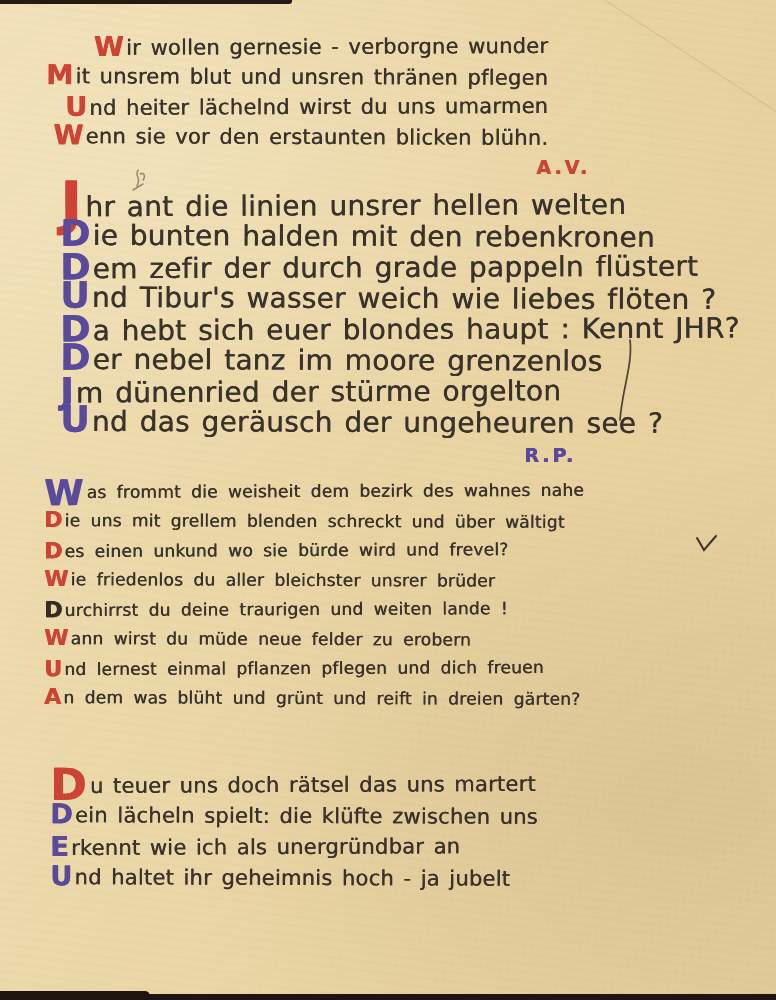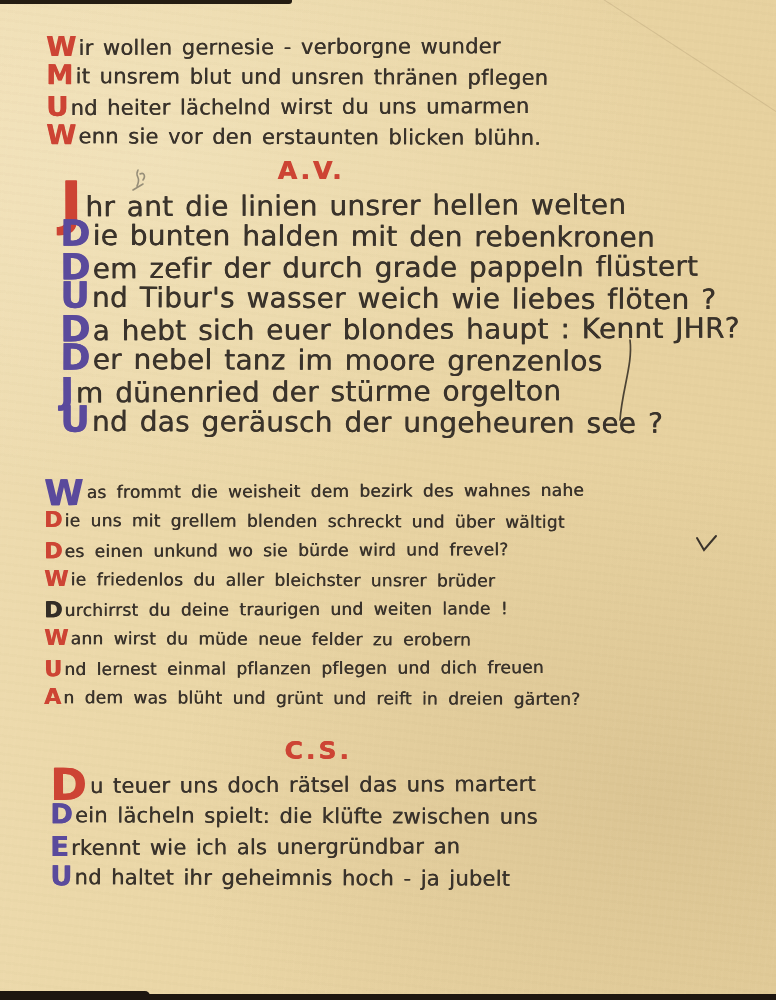--- a/index.html
+++ b/index.html
@@ -41,27 +41,26 @@
     display:inline-block;font-weight:bold;
     font-size:1.3em;line-height:0;vertical-align:-1px;margin-right:2px;
     text-shadow:.6px 0 0 currentColor;
   }
   .initial.big{font-size:2.1em;vertical-align:-7px;margin-right:3px;}
   .red{color:#cd4434;}
   .purple{color:#5a4a9c;}
   .ink{color:#332d26;}
 
   .header{
-    position:absolute;text-align:center;
-    font-weight:bold;font-size:25px;letter-spacing:3px;
+    position:absolute;text-align:right;
+    font-weight:bold;font-size:19px;letter-spacing:3px;
     text-shadow:.6px 0 0 currentColor;
-    padding-left:16px;
   }
 
-  #stanza-1{top:32px;left:46px;font-size:21px;line-height:30px;}
+  #stanza-1{top:32px;left:46px;font-size:21px;line-height:30px;text-align:right;}
   #header-2{top:156px;left:0;width:590px;}
   #stanza-2{top:190px;left:60px;font-size:28px;line-height:31px;}
   #header-3{top:444px;left:0;width:576px;}
   #stanza-3{top:477px;left:44px;font-size:17px;line-height:29.5px;letter-spacing:.5px;}
   #stanza-3 .line{word-spacing:4.5px;}
   #header-4{top:736px;left:0;width:604px;}
   #stanza-4{top:770px;left:50px;font-size:21px;line-height:31px;}
 
   .annotation{position:absolute;pointer-events:none;}
 </style>
@@ -90,36 +89,36 @@
         <div class="line"><span class="initial purple">D</span><span>ie bunten halden mit den rebenkronen</span></div>
         <div class="line"><span class="initial purple">D</span><span>em zefir der durch grade pappeln flüstert</span></div>
         <div class="line"><span class="initial purple">U</span><span>nd Tibur's wasser weich wie liebes flöten ?</span></div>
         <div class="line"><span class="initial purple">D</span><span>a hebt sich euer blondes haupt : Kennt JHR?</span></div>
         <div class="line"><span class="initial purple">D</span><span>er nebel tanz im moore grenzenlos</span></div>
         <div class="line"><span class="initial purple">J</span><span>m dünenried der stürme orgelton</span></div>
         <div class="line"><span class="initial purple">U</span><span>nd das geräusch der ungeheuren see ?</span></div>
       </div>
   </div>
 
+  <div class="header purple" id="header-3">
+    <span>R.P.</span>
+  </div>
   <div class="stanza" id="stanza-3">
     <div>
         <div class="line"><span class="initial purple big">W</span><span>as frommt die weisheit dem bezirk des wahnes nahe</span></div>
         <div class="line"><span class="initial red">D</span><span>ie uns mit grellem blenden schreckt und über wältigt</span></div>
         <div class="line"><span class="initial red">D</span><span>es einen unkund wo sie bürde wird und frevel?</span></div>
         <div class="line"><span class="initial red">W</span><span>ie friedenlos du aller bleichster unsrer brüder</span></div>
         <div class="line"><span class="initial ink">D</span><span>urchirrst du deine traurigen und weiten lande !</span></div>
         <div class="line"><span class="initial red">W</span><span>ann wirst du müde neue felder zu erobern</span></div>
         <div class="line"><span class="initial red">U</span><span>nd lernest einmal pflanzen pflegen und dich freuen</span></div>
         <div class="line"><span class="initial red">A</span><span>n dem was blüht und grünt und reift in dreien gärten?</span></div>
       </div>
   </div>
 
-  <div class="header red" id="header-4">
-    <span>C.S.</span>
-  </div>
   <div class="stanza" id="stanza-4">
     <div>
         <div class="line"><span class="initial red big">D</span><span>u teuer uns doch rätsel das uns martert</span></div>
         <div class="line"><span class="initial purple">D</span><span>ein lächeln spielt: die klüfte zwischen uns</span></div>
         <div class="line"><span class="initial purple">E</span><span>rkennt wie ich als unergründbar an</span></div>
         <div class="line"><span class="initial purple">U</span><span>nd haltet ihr geheimnis hoch - ja jubelt</span></div>
       </div>
   </div>
 
   <svg class="annotation" style="left:118px;top:164px;" width="48" height="48" viewBox="0 0 48 48">

